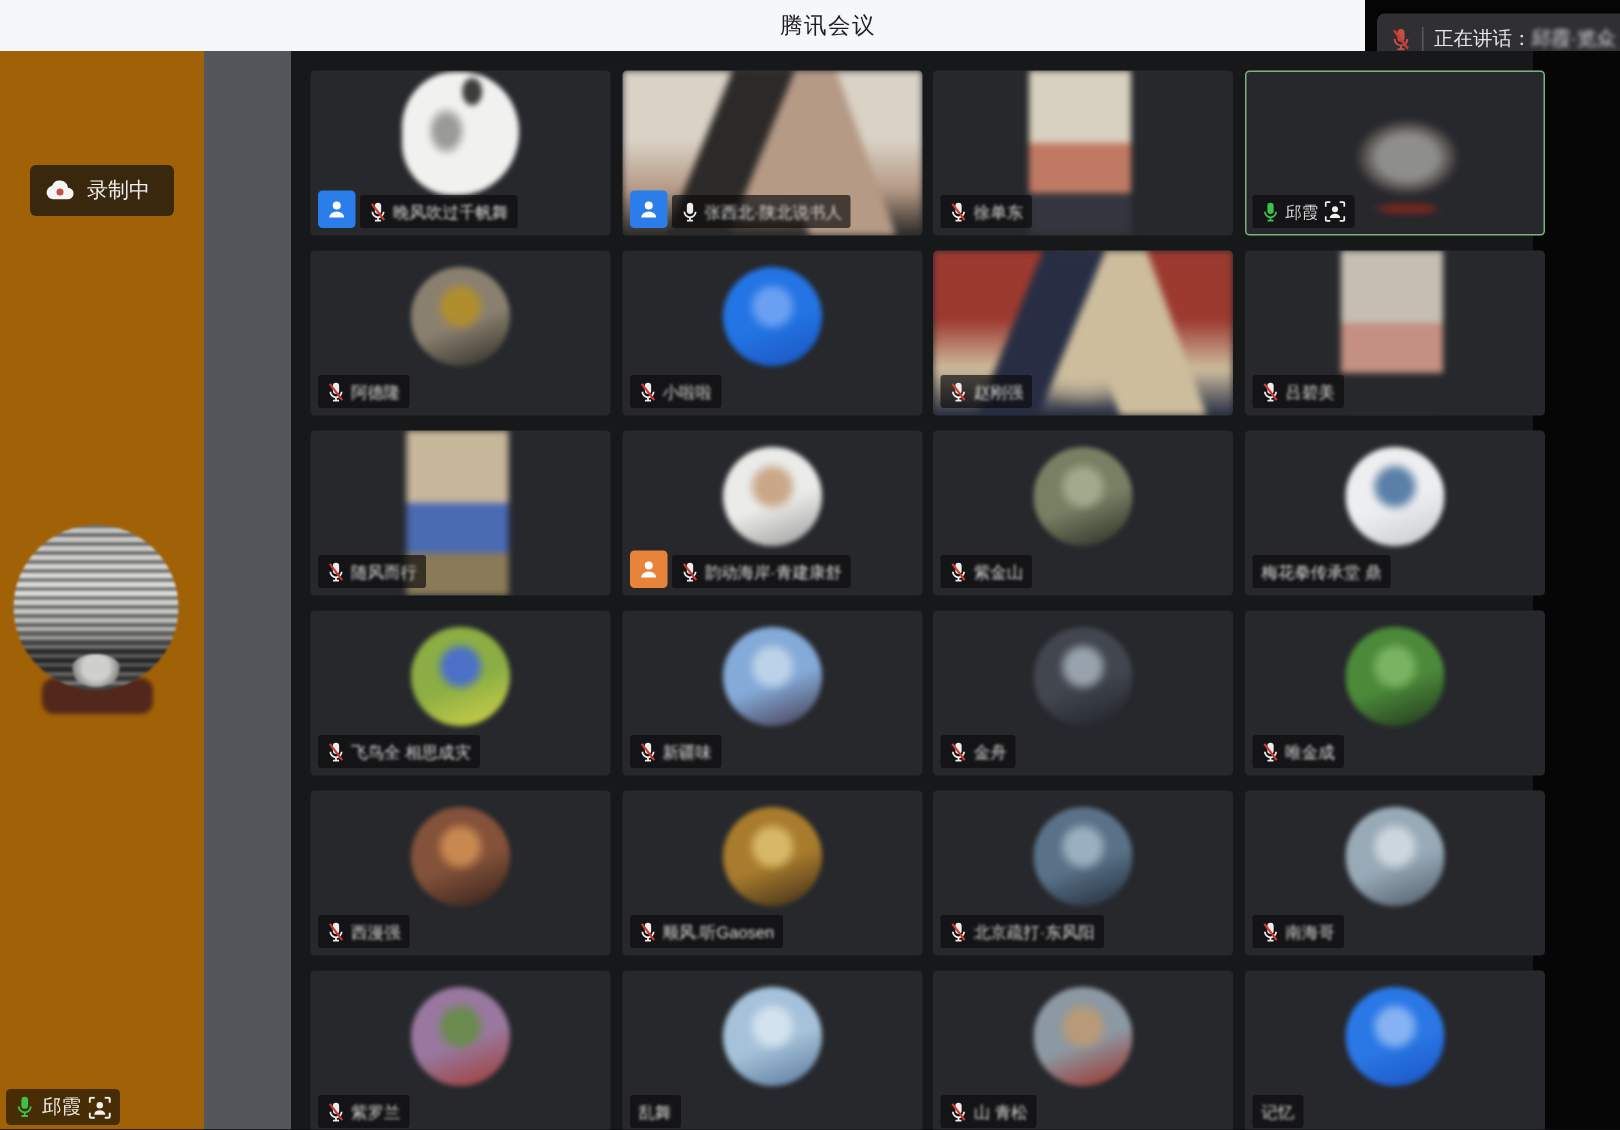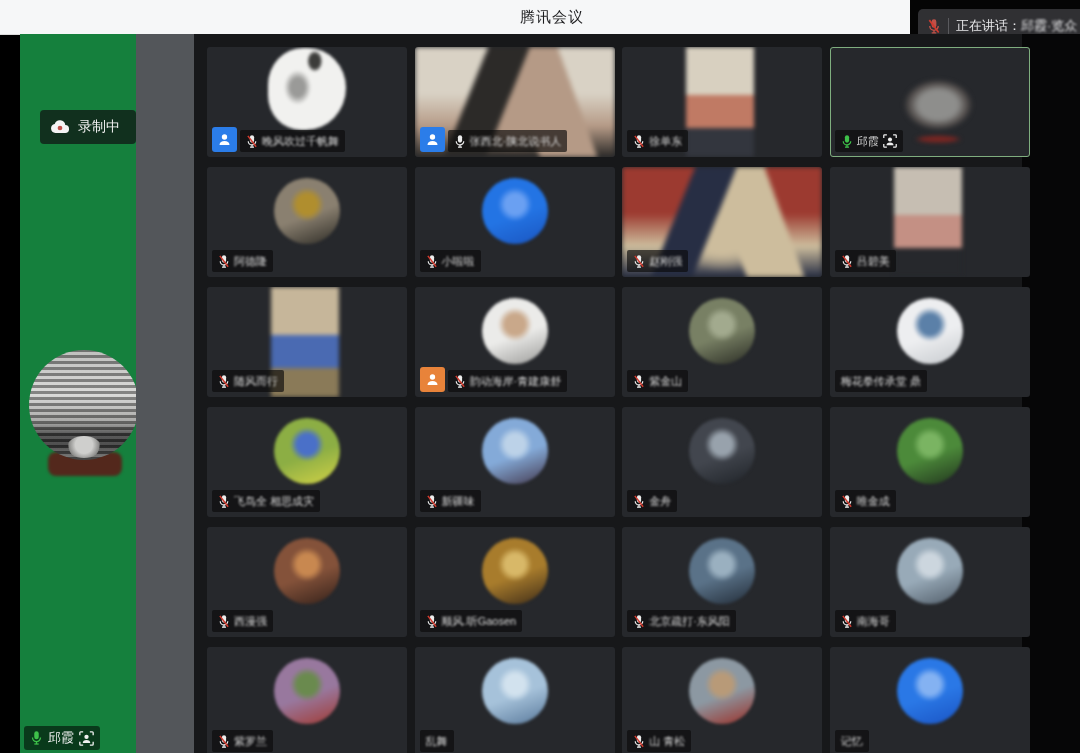--- a/index.html
+++ b/index.html
@@ -17,21 +17,21 @@
   .toast-smudge{position:absolute;left:1002px;top:18px;width:60px;height:90px;background:#020202;
                 border-radius:12px;transform:rotate(24deg);}
   .toast{position:absolute;left:918px;top:9px;width:170px;height:34px;background:#303033;
          border-radius:5px;display:flex;align-items:center;gap:7px;padding:0 9px;box-sizing:border-box;
          overflow:hidden;white-space:nowrap;}
   .toast .divider{width:1px;height:16px;background:#5a5a5e;}
   .toast .t-text{font-size:13px;color:#e6e6e8;}
   .toast .t-names{filter:blur(1.3px);}
 
   
-  .sidebar{position:absolute;left:0;top:34px;width:136px;height:719px;background:#15803d;margin-left:20px;}
+  .sidebar{position:absolute;left:0;top:34px;width:136px;height:719px;background:#a16207;}
   .divider-strip{position:absolute;left:136px;top:34px;width:58px;height:719px;background:#53565a;}
   .rec-badge{position:absolute;left:20px;top:76px;width:96px;height:34px;background:rgba(16,17,18,.72);
              border-radius:4px;display:flex;align-items:center;gap:8px;padding:0 10px;box-sizing:border-box;}
   .rec-badge span{color:#f0f0f0;font-size:14px;}
   .side-avatar{position:absolute;left:9px;top:316px;width:110px;height:110px;border-radius:50%;
      background:
        repeating-linear-gradient(0deg, rgba(30,30,30,.45) 0 3px, rgba(230,230,230,.18) 3px 6px),
        linear-gradient(180deg,#b6b6b4 0%,#d8d8d6 40%,#9a9a98 66%,#3c3c3c 76%,#2e2e2e 86%,#6a6a68 100%);
      filter:blur(.6px);}
   .side-avatar::after{content:"";position:absolute;left:38px;bottom:2px;width:34px;height:22px;

